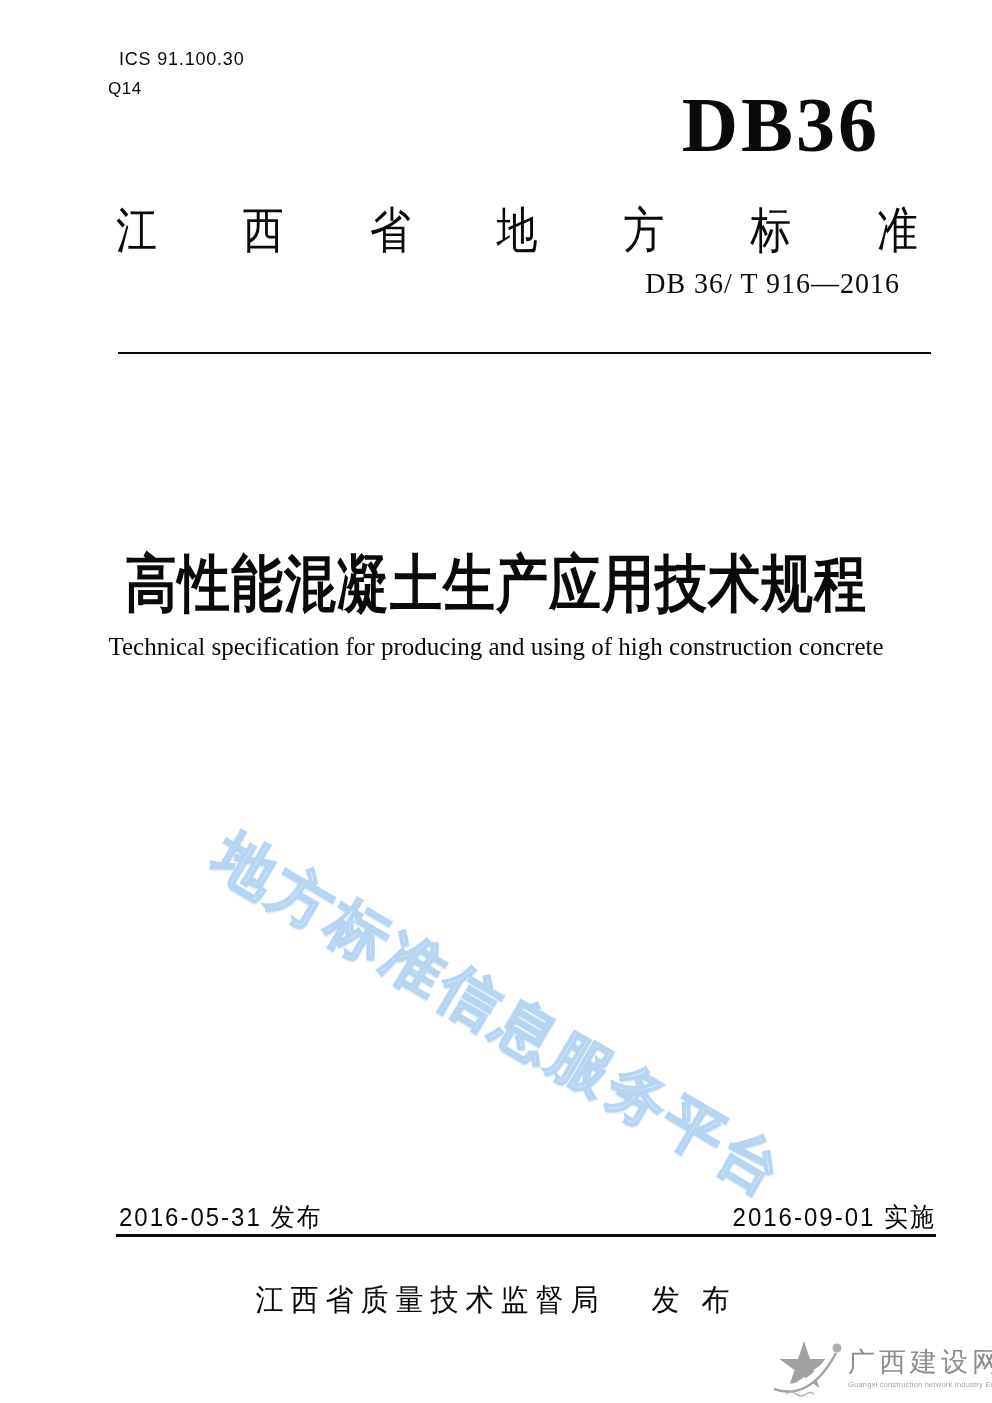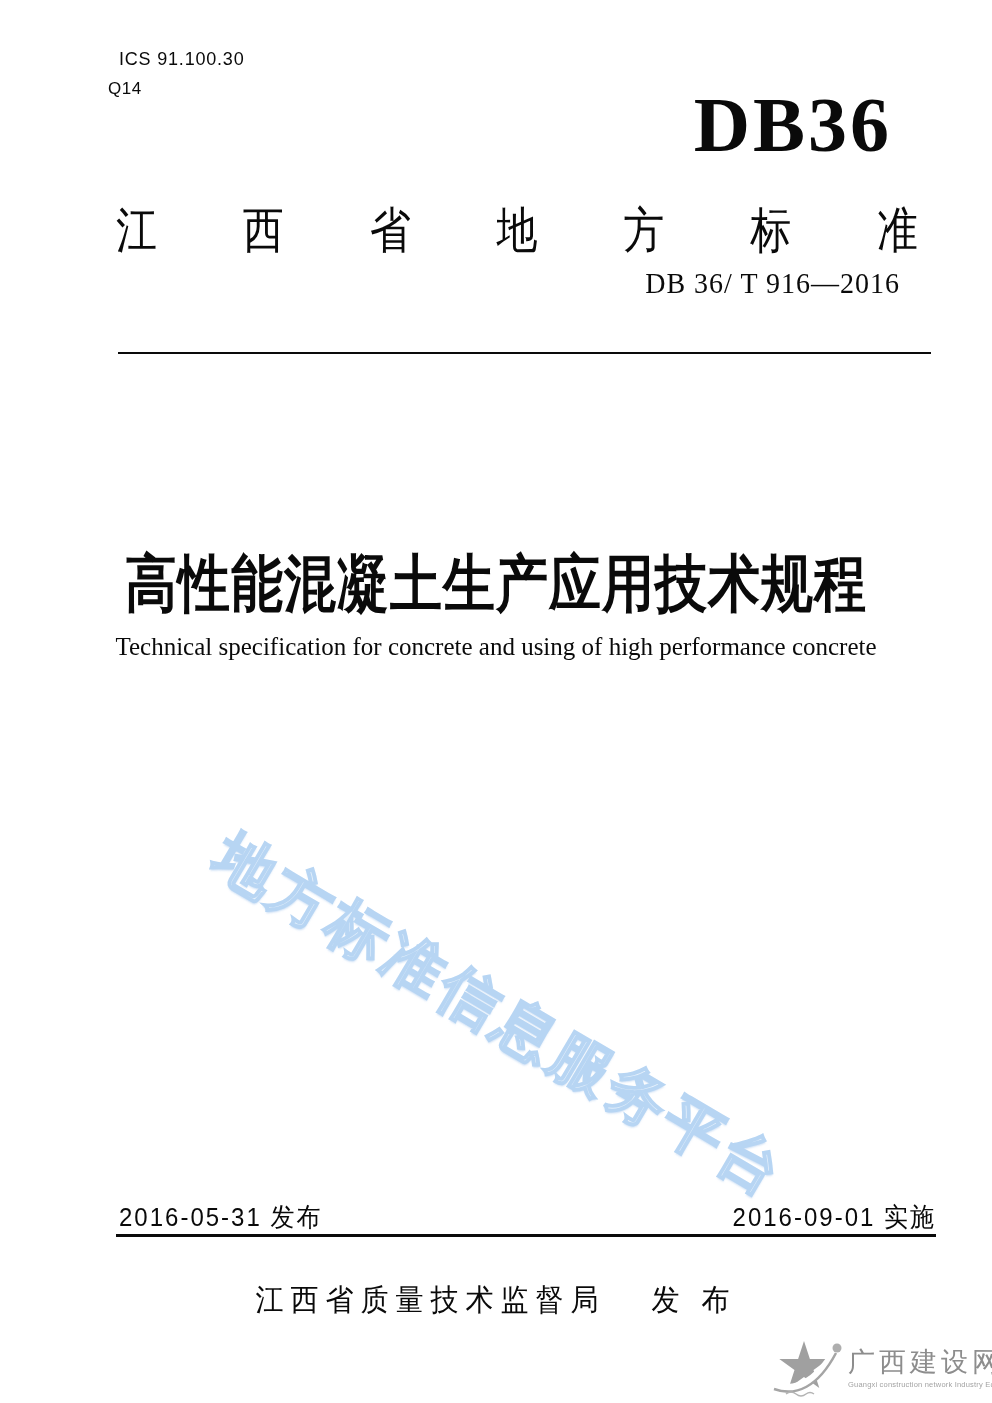--- a/index.html
+++ b/index.html
@@ -4,21 +4,21 @@
 <style>
   html,body{margin:0;padding:0;}
   body{
     width:992px;height:1403px;background:#ffffff;position:relative;
     font-family:"Liberation Sans",sans-serif;color:#0a0a0a;overflow:hidden;
   }
   .abs{position:absolute;}
   .ics-code{left:119px;top:49px;font-size:18px;letter-spacing:.8px;}
   .class-code{left:108px;top:79px;font-size:17px;letter-spacing:.5px;}
   .db36-mark{
-    top:86px;right:100px;font-family:"Liberation Serif",serif;font-weight:bold;
+    top:86px;right:112px;font-family:"Liberation Serif",serif;font-weight:bold;
     font-size:78px;line-height:1;letter-spacing:3px;
   }
   .std-name-cn{
     left:116px;top:200px;width:802px;font-size:41px;line-height:1.25;
     text-align:justify;text-align-last:justify;text-justify:inter-character;
     transform:scaleY(1.2);transform-origin:center top;white-space:nowrap;
   }
   .std-number{
     top:266px;right:92px;font-family:"Liberation Serif",serif;font-size:28px;
     letter-spacing:1px;transform:scaleY(1.08);transform-origin:center top;
@@ -59,21 +59,21 @@
 <body>
 
 <div class="abs ics-code">ICS 91.100.30</div>
 <div class="abs class-code">Q14</div>
 <div class="abs db36-mark">DB36</div>
 <div class="abs std-name-cn">江西省地方标准</div>
 <div class="abs std-number">DB 36/ T 916—2016</div>
 <div class="abs rule-top"></div>
 
 <div class="abs title-cn">高性能混凝土生产应用技术规程</div>
-<div class="abs title-en">Technical specification for concrete and using of high performance concrete</div>
+<div class="abs title-en">Technical specification for producing and using of high construction concrete</div>
 
 <div class="abs watermark">地方标准信息服务平台</div>
 
 <div class="abs dates-row">
   <span>2016-05-31 发布</span>
   <span>2016-09-01 实施</span>
 </div>
 <div class="abs rule-bottom"></div>
 
 <div class="abs publisher-row">

